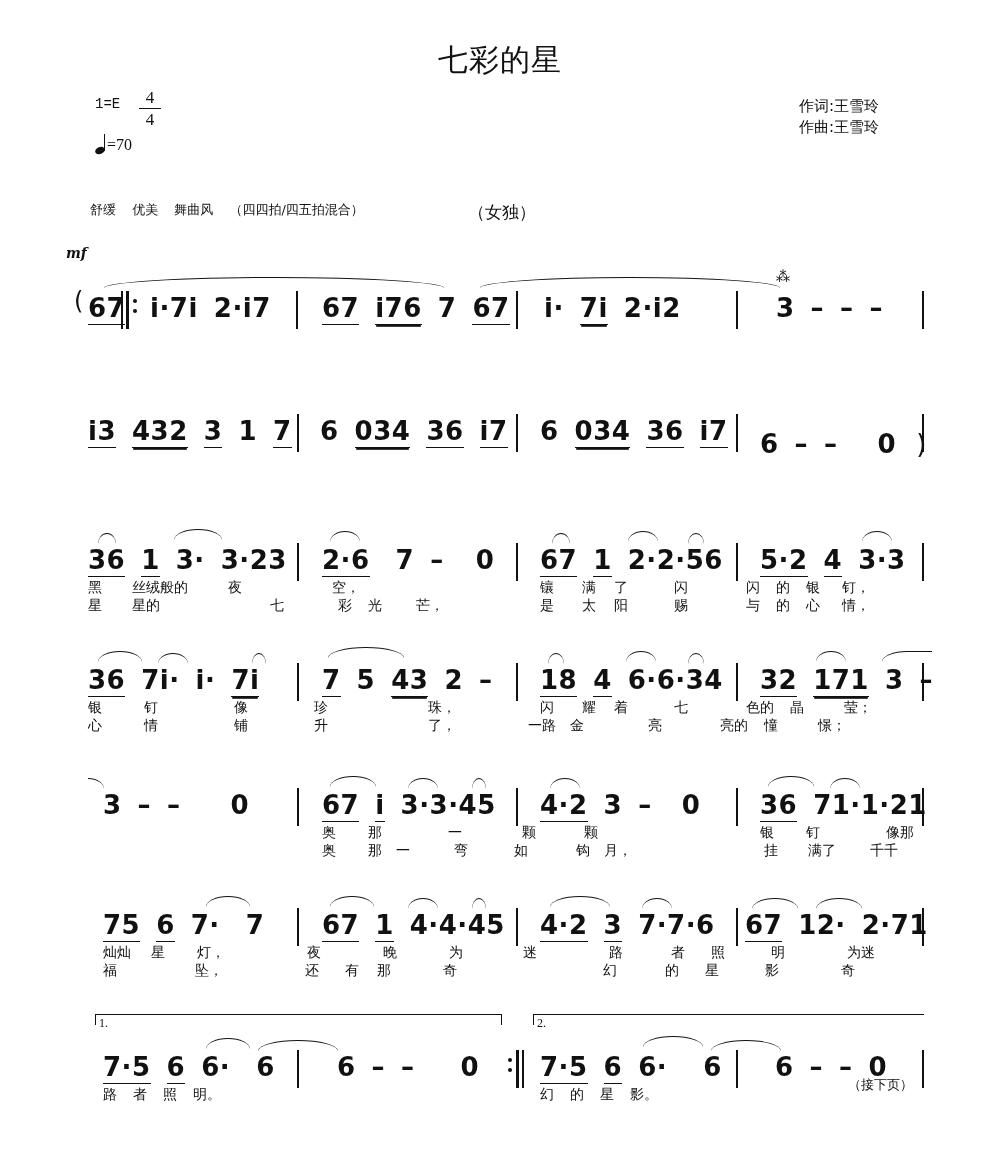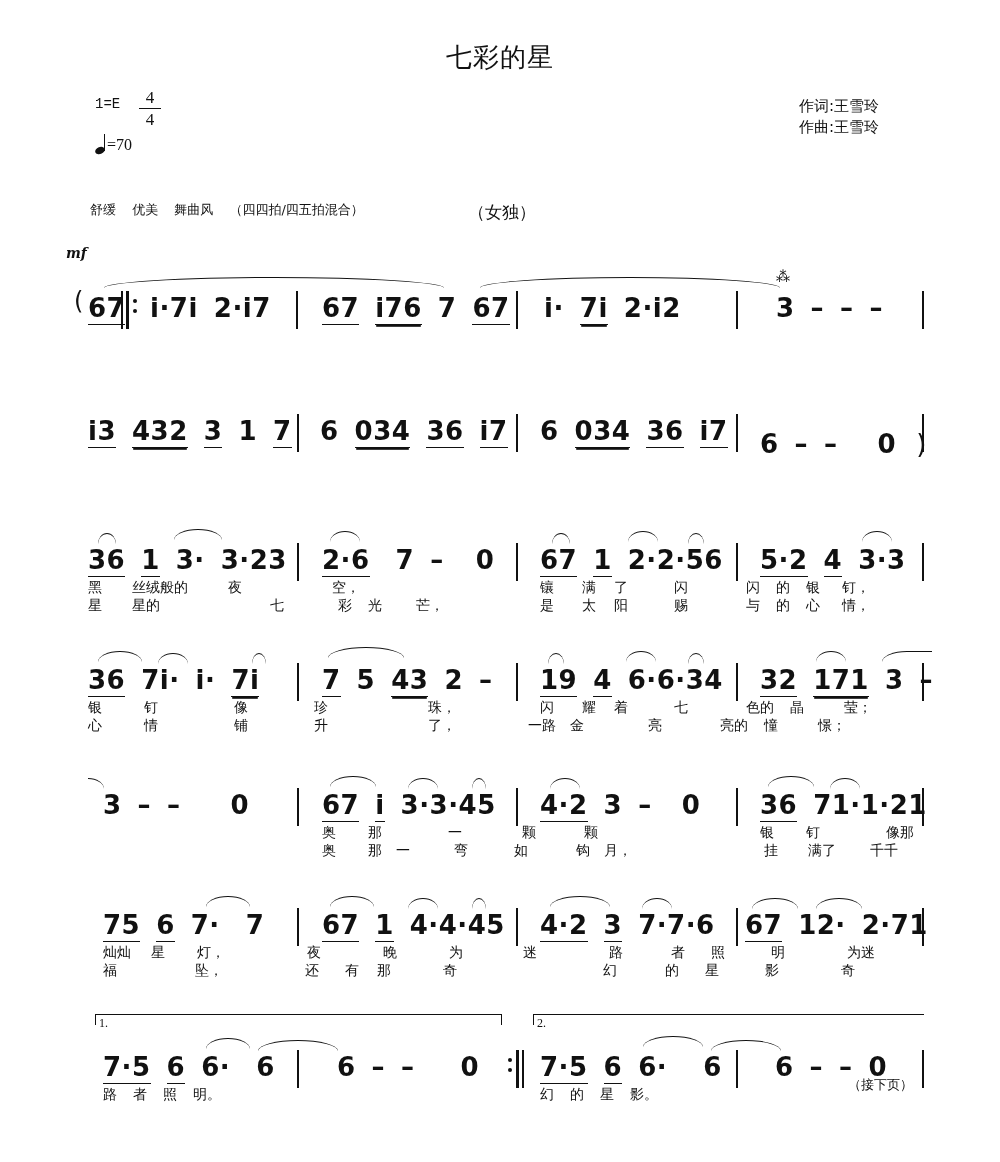--- a/index.html
+++ b/index.html
@@ -1,18 +1,18 @@
 <!DOCTYPE html>
 <html><head>
 <meta charset="utf-8">
 <style>
   html,body{margin:0;padding:0;background:#fff;}
   body{width:1000px;height:1162px;position:relative;overflow:hidden;font-family:"DejaVu Serif",serif;color:#111;}
   .abs{position:absolute;}
-  .title{top:40px;left:0;width:1000px;text-align:center;font-size:26px;font-family:"DejaVu Serif",serif;letter-spacing:1px;}
+  .title{top:40px;left:0;width:1000px;text-align:center;font-size:30px;font-family:"DejaVu Serif",serif;letter-spacing:1px;}
   .key{left:95px;top:96px;font-size:14px;font-family:Liberation Mono, monospace;}
   .timesig{left:139px;top:88px;width:22px;text-align:center;font-size:17px;font-family:"Liberation Serif",serif;line-height:19px;}
   .timesig .bar{border-top:1px solid #111;margin:1px 0;}
   .tempo{left:95px;top:134px;font-size:16px;font-family:"Liberation Serif",serif;}
   .tempo .note{display:inline-block;position:relative;width:12px;height:20px;vertical-align:-4px;}
   .tempo .note .head{position:absolute;left:0;bottom:0;width:10px;height:7px;border-radius:50%;background:#111;transform:rotate(-20deg);}
   .tempo .note .stem{position:absolute;left:9px;top:0;width:1.3px;height:17px;background:#111;}
   .credits{left:799px;top:96px;font-size:15px;line-height:21px;font-family:"DejaVu Sans",sans-serif;}
   .style-text{left:90px;top:201px;font-size:13px;font-family:"DejaVu Sans",sans-serif;}
   .style-text span{margin-right:12px;}
@@ -143,21 +143,21 @@
 <div class="sys" style="top:655px;">
   <div class="notes" style="left:88px;">
     <span class="g">36</span><span class="g n">7i·</span><span class="g n">i·</span><span class="g dbl">7i</span>
   </div>
   <div class="barline" style="left:297px;top:8px;height:38px;"></div>
   <div class="notes" style="left:322px;">
     <span class="g">7</span><span class="g n">5</span><span class="g dbl">43</span><span class="g n">2</span><span class="g n">–</span>
   </div>
   <div class="barline" style="left:516px;top:8px;height:38px;"></div>
   <div class="notes" style="left:540px;">
-    <span class="g">19</span><span class="g">4</span><span class="g n">6·6·34</span>
+    <span class="g">18</span><span class="g">4</span><span class="g n">6·6·34</span>
   </div>
   <div class="barline" style="left:736px;top:8px;height:38px;"></div>
   <div class="notes" style="left:760px;">
     <span class="g">32</span><span class="g dbl">171</span><span class="g n">3</span><span class="g n">–</span>
   </div>
   <div class="barline" style="left:922px;top:8px;height:38px;"></div>
   <div class="lyr" style="left:88px;top:44px;"><span>银</span><span style="margin-left:42px">钉</span><span style="margin-left:76px">像</span><span style="margin-left:66px">珍</span><span style="margin-left:100px">珠，</span></div>
   <div class="lyr" style="left:88px;top:62px;"><span>心</span><span style="margin-left:42px">情</span><span style="margin-left:76px">铺</span><span style="margin-left:66px">升</span><span style="margin-left:100px">了，</span></div>
   <div class="lyr" style="left:540px;top:44px;"><span>闪</span><span style="margin-left:28px">耀</span><span style="margin-left:18px">着</span><span style="margin-left:46px">七</span><span style="margin-left:58px">色的</span><span style="margin-left:16px">晶</span><span style="margin-left:40px">莹；</span></div>
   <div class="lyr" style="left:528px;top:62px;"><span>一路</span><span style="margin-left:14px">金</span><span style="margin-left:64px">亮</span><span style="margin-left:58px">亮的</span><span style="margin-left:16px">憧</span><span style="margin-left:40px">憬；</span></div>

